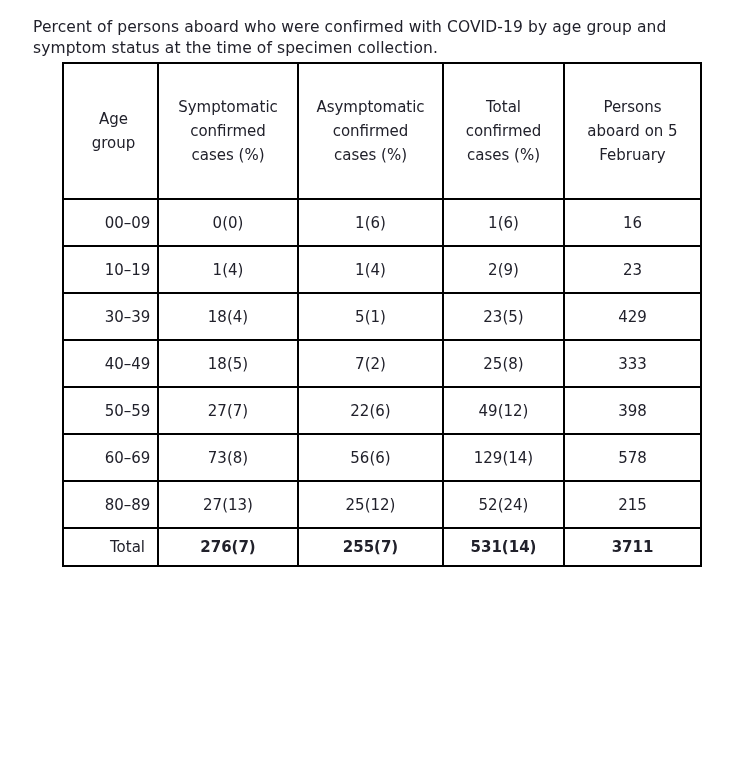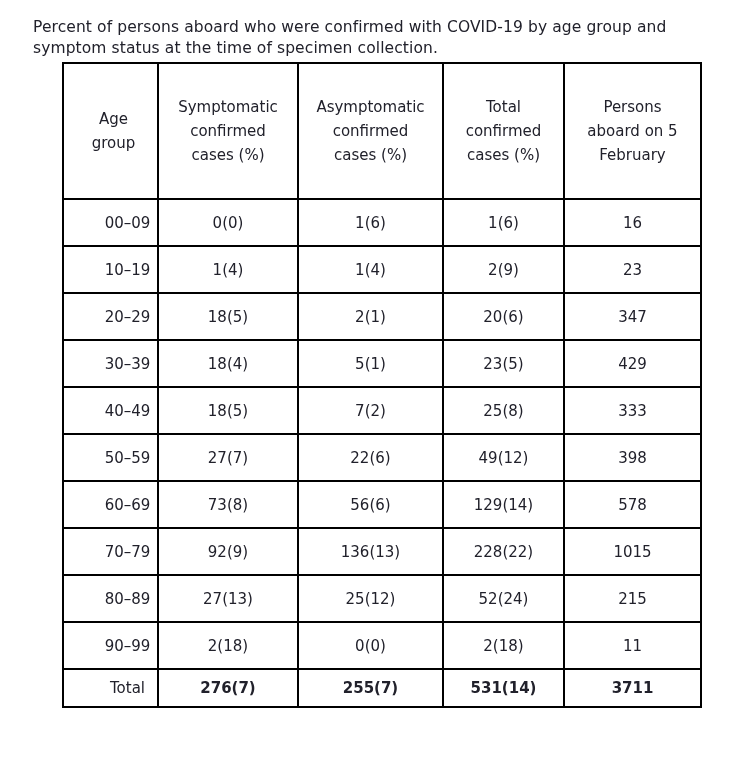--- a/index.html
+++ b/index.html
@@ -112,27 +112,20 @@
         <td>16</td>
       </tr>
       <tr>
         <td class="age-col">10–19</td>
         <td>1(4)</td>
         <td>1(4)</td>
         <td>2(9)</td>
         <td>23</td>
       </tr>
       <tr>
-        <td class="age-col">20–29</td>
-        <td>18(5)</td>
-        <td>2(1)</td>
-        <td>20(6)</td>
-        <td>347</td>
-      </tr>
-      <tr>
         <td class="age-col">30–39</td>
         <td>18(4)</td>
         <td>5(1)</td>
         <td>23(5)</td>
         <td>429</td>
       </tr>
       <tr>
         <td class="age-col">40–49</td>
         <td>18(5)</td>
         <td>7(2)</td>
@@ -147,39 +140,25 @@
         <td>398</td>
       </tr>
       <tr>
         <td class="age-col">60–69</td>
         <td>73(8)</td>
         <td>56(6)</td>
         <td>129(14)</td>
         <td>578</td>
       </tr>
       <tr>
-        <td class="age-col">70–79</td>
-        <td>92(9)</td>
-        <td>136(13)</td>
-        <td>228(22)</td>
-        <td>1015</td>
-      </tr>
-      <tr>
         <td class="age-col">80–89</td>
         <td>27(13)</td>
         <td>25(12)</td>
         <td>52(24)</td>
         <td>215</td>
-      </tr>
-      <tr>
-        <td class="age-col">90–99</td>
-        <td>2(18)</td>
-        <td>0(0)</td>
-        <td>2(18)</td>
-        <td>11</td>
       </tr>
       <tr class="total-row">
         <td class="age-col">Total</td>
         <td class="num">276(7)</td>
         <td class="num">255(7)</td>
         <td class="num">531(14)</td>
         <td class="num">3711</td>
       </tr>
     </tbody>
 </table>

